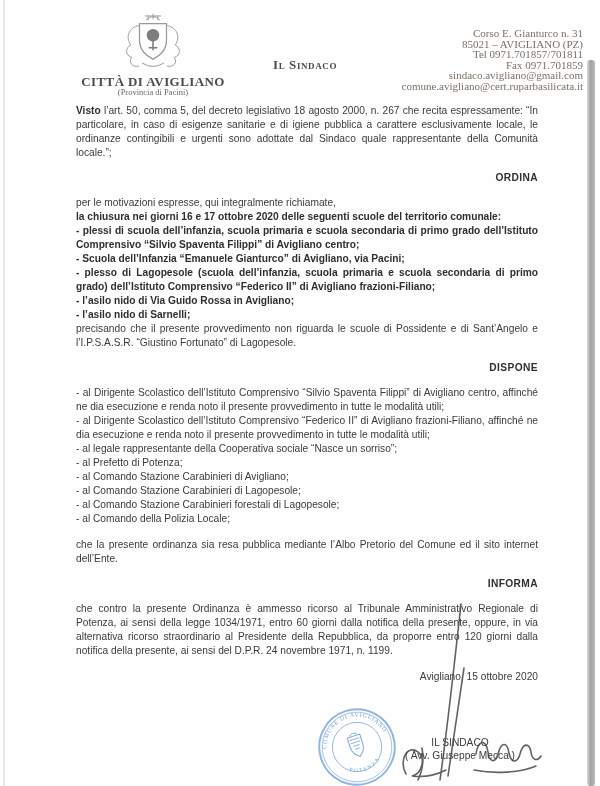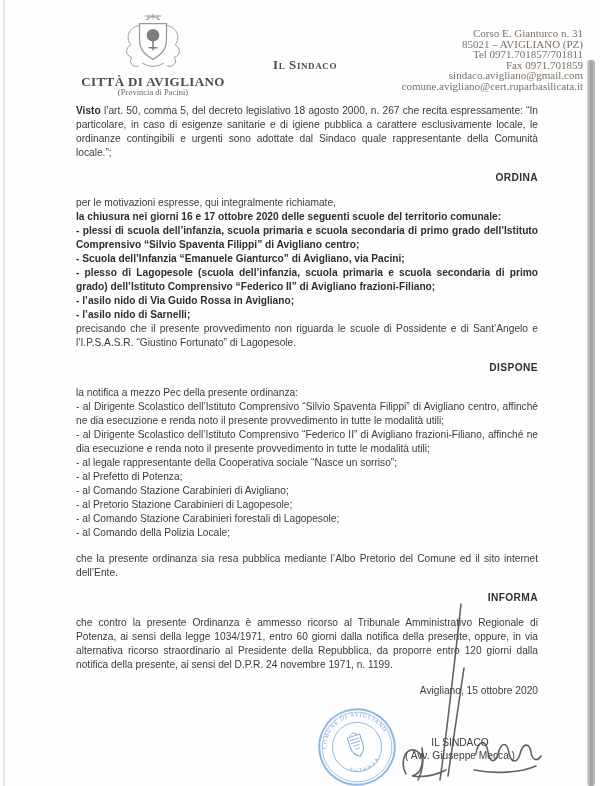--- a/index.html
+++ b/index.html
@@ -91,27 +91,26 @@
     <p class="b">la chiusura nei giorni 16 e 17 ottobre 2020 delle seguenti scuole del territorio comunale:</p>
     <p class="b">- plessi di scuola dell’infanzia, scuola primaria e scuola secondaria di primo grado dell’Istituto Comprensivo “Silvio Spaventa Filippi” di Avigliano centro;</p>
     <p class="b">- Scuola dell’Infanzia “Emanuele Gianturco” di Avigliano, via Pacini;</p>
     <p class="b">- plesso di Lagopesole (scuola dell’infanzia, scuola primaria e scuola secondaria di primo grado) dell’Istituto Comprensivo “Federico II” di Avigliano frazioni-Filiano;</p>
     <p class="b">- l’asilo nido di Via Guido Rossa in Avigliano;</p>
     <p class="b">- l’asilo nido di Sarnelli;</p>
     <p>precisando che il presente provvedimento non riguarda le scuole di Possidente e di Sant’Angelo e l’I.P.S.A.S.R. “Giustino Fortunato” di Lagopesole.</p>
 
     <p class="heading">DISPONE</p>
 
-    <p>la notifica a mezzo Pec della presente ordinanza:</p>
     <p>- al Dirigente Scolastico dell’Istituto Comprensivo “Silvio Spaventa Filippi” di Avigliano centro, affinché ne dia esecuzione e renda noto il presente provvedimento in tutte le modalità utili;</p>
     <p>- al Dirigente Scolastico dell’Istituto Comprensivo “Federico II” di Avigliano frazioni-Filiano, affinché ne dia esecuzione e renda noto il presente provvedimento in tutte le modalità utili;</p>
     <p>- al legale rappresentante della Cooperativa sociale “Nasce un sorriso”;</p>
     <p>- al Prefetto di Potenza;</p>
     <p>- al Comando Stazione Carabinieri di Avigliano;</p>
-    <p>- al Pretorio Stazione Carabinieri di Lagopesole;</p>
+    <p>- al Comando Stazione Carabinieri di Lagopesole;</p>
     <p>- al Comando Stazione Carabinieri forestali di Lagopesole;</p>
     <p>- al Comando della Polizia Locale;</p>
     <p class="gap">che la presente ordinanza sia resa pubblica mediante l’Albo Pretorio del Comune ed il sito internet dell’Ente.</p>
 
     <p class="heading">INFORMA</p>
 
     <p>che contro la presente Ordinanza è ammesso ricorso al Tribunale Amministrativo Regionale di Potenza, ai sensi della legge 1034/1971, entro 60 giorni dalla notifica della presente, oppure, in via alternativa ricorso straordinario al Presidente della Repubblica, da proporre entro 120 giorni dalla notifica della presente, ai sensi del D.P.R. 24 novembre 1971, n. 1199.</p>
 
     <p class="date-line">Avigliano, 15 ottobre 2020</p>
   </div>

